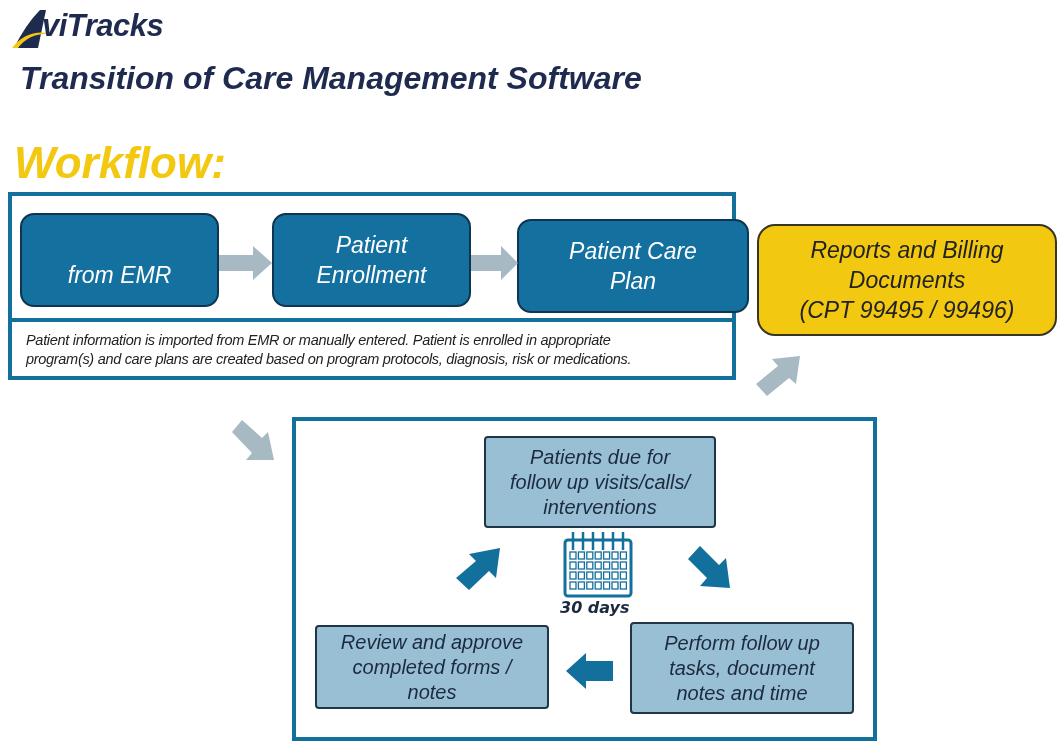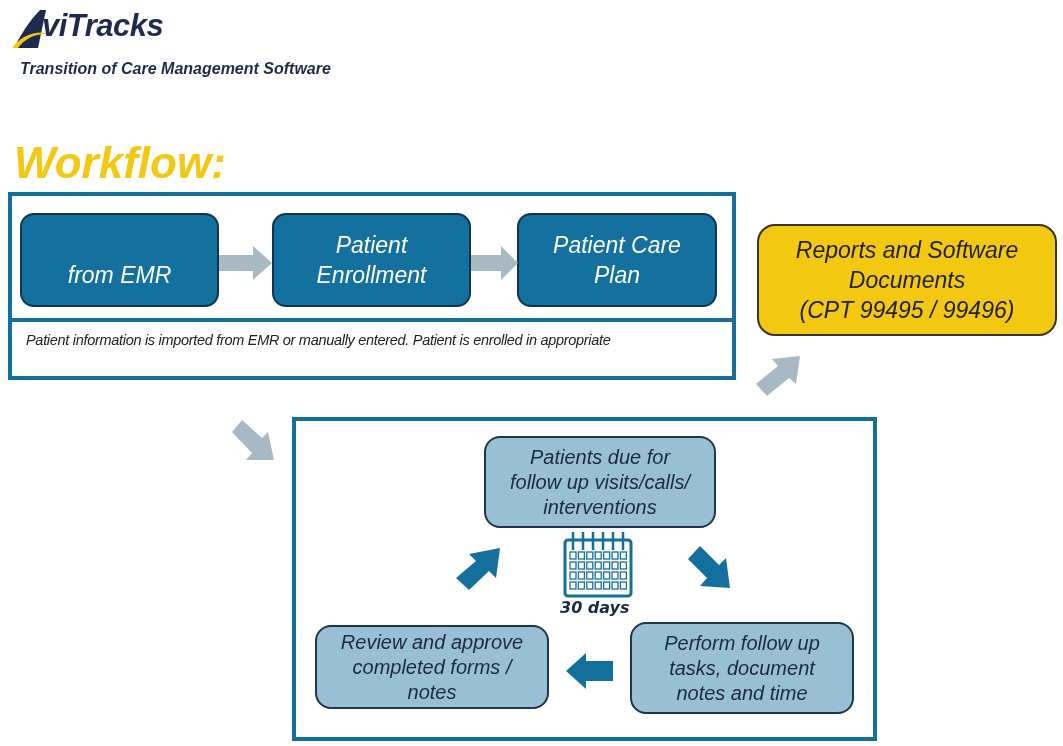--- a/index.html
+++ b/index.html
@@ -8,51 +8,51 @@
     background: #ffffff;
     font-family: "Liberation Sans", sans-serif;
   }
   .abs { position: absolute; font-style: italic; }
   .logo { left: 12px; top: 4px; width: 180px; height: 48px; }
   .logo-text {
     position: absolute; left: 30px; top: 4px;
     font-size: 31px; font-weight: bold; color: #1f2a4f; letter-spacing: -0.5px;
   }
   .subtitle {
-    left: 20px; top: 60px; font-size: 16px; font-weight: bold; color: #1f2a4f;
+    left: 20px; top: 60px; font-size: 32px; font-weight: bold; color: #1f2a4f;
   }
   .workflow-title {
     left: 14px; top: 138px; font-size: 44px; font-weight: bold; color: #f2c811;
   }
   .frame {
     border: 4px solid #136f9c; box-sizing: border-box; background: #fff;
   }
   .frame-top { left: 8px; top: 192px; width: 728px; height: 188px; }
   .frame-divider { left: 8px; top: 318px; width: 728px; height: 4px; background: #136f9c; }
   .desc {
     left: 26px; top: 331px; width: 700px; font-size: 14.5px; color: #222;
     line-height: 19px; letter-spacing: -0.3px;
   }
   .step-dark {
     background: #13709f; border: 2px solid #0f3550; border-radius: 14px; box-sizing: border-box;
     color: #ffffff; font-size: 23px; text-align: center; display: flex; align-items: center; justify-content: center;
     line-height: 30px;
   }
   .step1 { left: 20px; top: 213px; width: 199px; height: 94px; }
   .step2 { left: 272px; top: 213px; width: 199px; height: 94px; }
-  .step3 { left: 517px; top: 213px; width: 200px; height: 94px; }
+  .step3 { left: 517px; top: 219px; width: 232px; height: 94px; }
   .reports {
     left: 757px; top: 224px; width: 300px; height: 112px;
     background: #f2c811; border: 2px solid #3a3520; border-radius: 18px; box-sizing: border-box;
     color: #222; font-size: 23px; text-align: center; display: flex; align-items: center; justify-content: center;
     line-height: 30px;
   }
   .frame-bottom { left: 292px; top: 417px; width: 585px; height: 324px; }
   .step-light {
-    background: #98bfd4; border: 2px solid #1e3648; border-radius: 16px; box-sizing: border-box;
+    background: #98bfd4; border: 2px solid #1e3648; border-radius: 4px; box-sizing: border-box;
     color: #1c2a40; font-size: 20px; text-align: center; display: flex; align-items: center; justify-content: center;
     line-height: 25px;
   }
   .due { left: 484px; top: 436px; width: 232px; height: 92px; }
   .review { left: 315px; top: 625px; width: 234px; height: 84px; }
   .perform { left: 630px; top: 622px; width: 224px; height: 92px; }
   .days {
     left: 560px; top: 598px; font-family: "DejaVu Sans", sans-serif; font-weight: bold;
     font-size: 16px; color: #1c2a40;
   }
@@ -87,24 +87,25 @@
 
 <svg class="arrow" style="left:219px;top:246px" width="54" height="34">
   <polygon points="0,9 34,9 34,0 53,17 34,34 34,25 0,25" fill="#a7b9c2"></polygon>
 </svg>
 <svg class="arrow" style="left:471px;top:246px" width="48" height="34">
   <polygon points="0,9 30,9 30,0 47,17 30,34 30,25 0,25" fill="#a7b9c2"></polygon>
 </svg>
 
 <div class="abs desc">
   <div>Patient information is imported from EMR or manually entered.  Patient is enrolled in appropriate</div>
+  <div>program(s) and care plans are created based on program protocols, diagnosis, risk or medications.</div>
 </div>
 
 <div class="abs reports">
-  <div><span>Reports and Software</span><br><span>Documents</span><br><span>(CPT 99495 / 99496)</span></div>
+  <div><span>Reports and Billing</span><br><span>Documents</span><br><span>(CPT 99495 / 99496)</span></div>
 </div>
 
 <svg class="arrow" style="left:756px;top:356px" width="46" height="40">
   <polygon points="0,28 22,10 16,3 44,0 40,28 33,22 11,40" fill="#a7b9c2"></polygon>
 </svg>
 <svg class="arrow" style="left:232px;top:420px" width="44" height="42">
   <polygon points="10,0 30,18 36,12 42,40 14,40 20,33 0,12" fill="#a7b9c2"></polygon>
 </svg>
 
 <div class="abs frame frame-bottom"></div>

